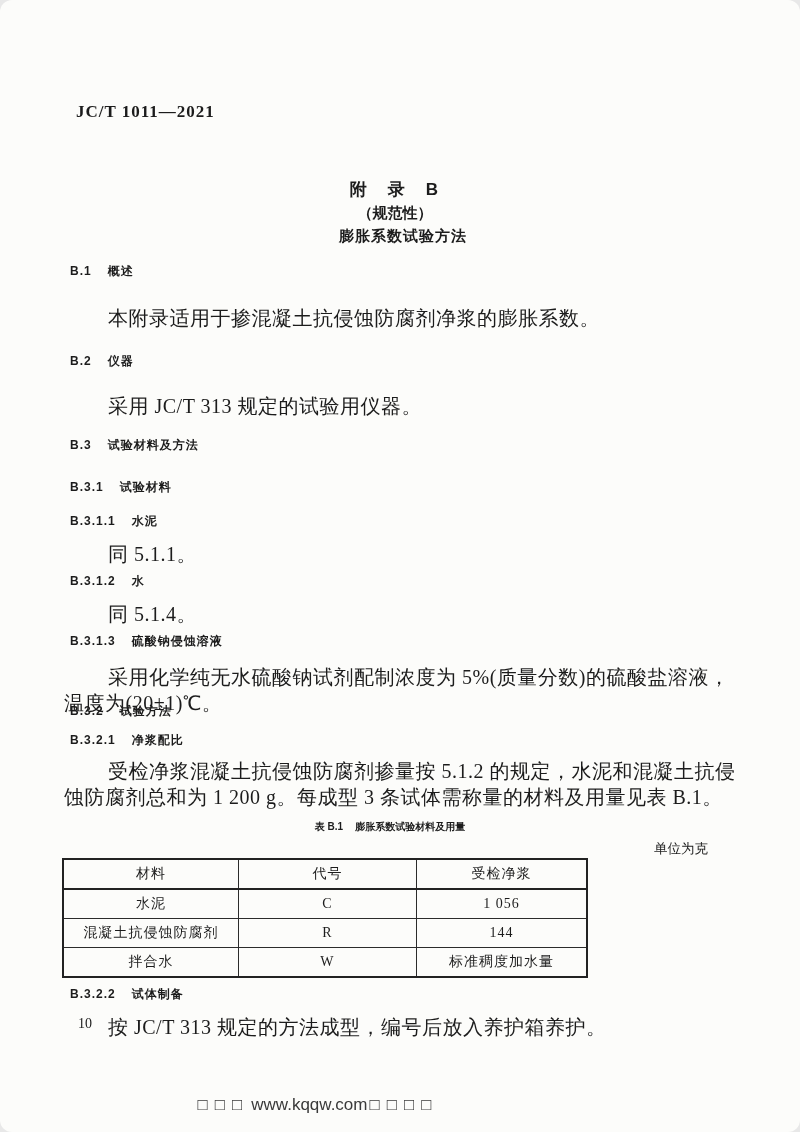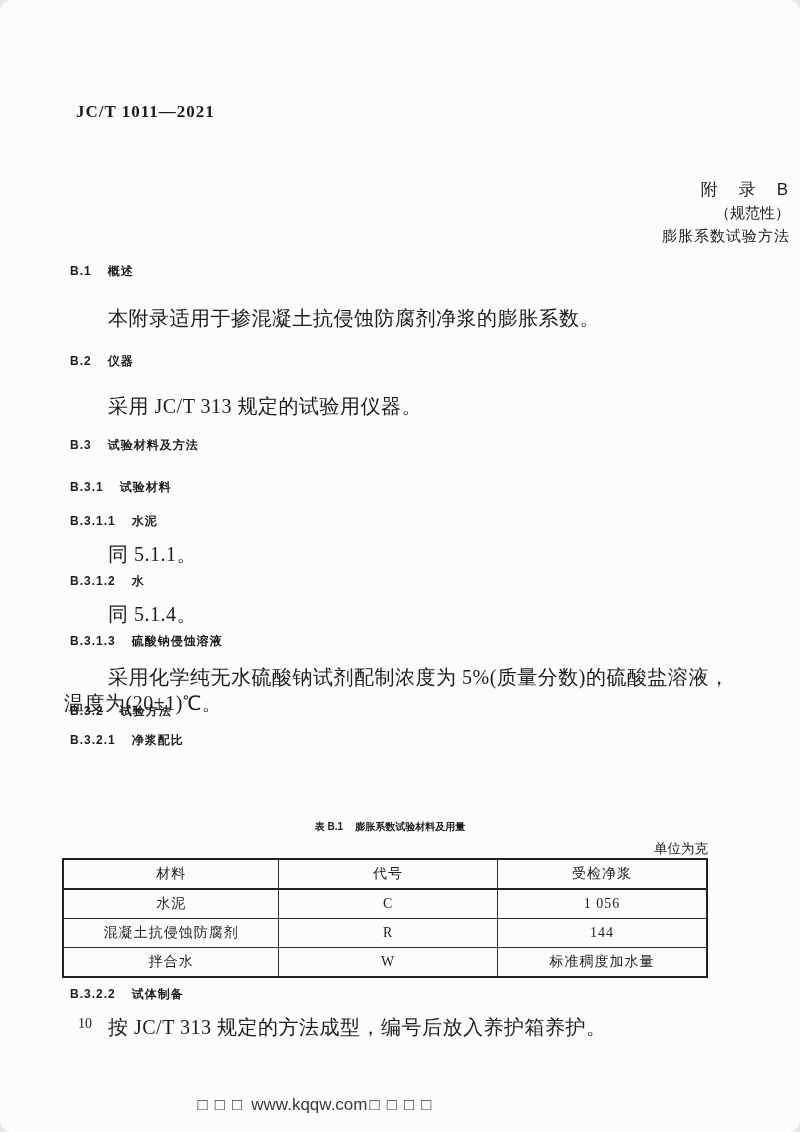--- a/index.html
+++ b/index.html
@@ -25,23 +25,23 @@
     font-size: 17px;
     font-weight: bold;
     letter-spacing: 1px;
     font-family: "Liberation Serif", serif;
   }
   .title-block {
     position: absolute;
     top: 178px;
     left: 0;
     width: 790px;
-    text-align: right;
-    font-family: "Liberation Sans", sans-serif;
-    font-weight: normal;
+    text-align: center;
+    font-family: "Liberation Sans", sans-serif;
+    font-weight: bold;
   }
   .title-line1 { font-size: 17px; line-height: 23px; letter-spacing: 2px; }
   .title-line2 { font-size: 15px; line-height: 23px; }
   .title-line3 { font-size: 15px; line-height: 23px; letter-spacing: 1px; padding-left: 16px; }
   .heading {
     position: absolute;
     left: 70px;
     font-family: "Liberation Sans", sans-serif;
     font-weight: bold;
     font-size: 12px;
@@ -74,21 +74,21 @@
     top: 840px;
     left: 62px;
     width: 646px;
     text-align: right;
     font-size: 13.5px;
   }
   table.b-table {
     position: absolute;
     top: 858px;
     left: 62px;
-    width: 646px;
+    width: 526px;
     border-collapse: collapse;
     font-size: 14px;
     table-layout: fixed;
   }
   table.b-table th, table.b-table td {
     border: 1px solid #2b2b2b;
     text-align: center;
     height: 28px;
     padding: 0 4px;
     font-weight: normal;
@@ -164,20 +164,21 @@
   </div>
   <div class="para" style="top:664px">采用化学纯无水硫酸钠试剂配制浓度为 5%(质量分数)的硫酸盐溶液，温度为(20±1)℃。</div>
 
   <div class="heading" style="top:703px">
     <span class="h-num">B.3.2</span><span class="h-title">试验方法</span>
   </div>
 
   <div class="heading" style="top:732px">
     <span class="h-num">B.3.2.1</span><span class="h-title">净浆配比</span>
   </div>
+  <div class="para" style="top:758px">受检净浆混凝土抗侵蚀防腐剂掺量按 5.1.2 的规定，水泥和混凝土抗侵蚀防腐剂总和为 1 200 g。每成型 3 条试体需称量的材料及用量见表 B.1。</div>
 
   <div class="table-caption">
     <span class="cap-num">表 B.1</span><span>膨胀系数试验材料及用量</span>
   </div>
   <div class="unit-note">单位为克</div>
 
   <table class="b-table">
     <thead>
       <tr>
         <th class="col-material">材料</th>

